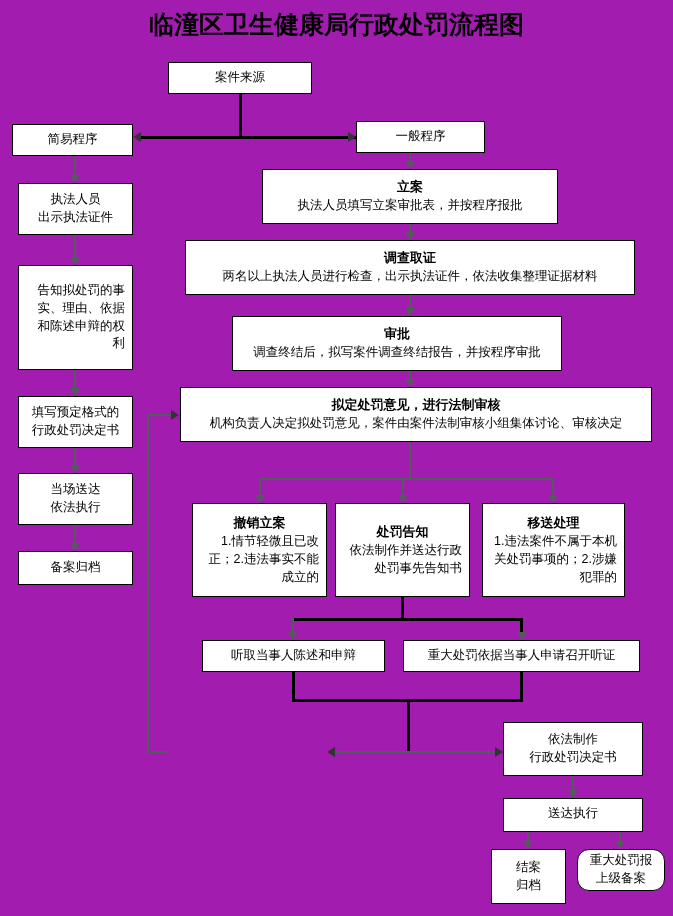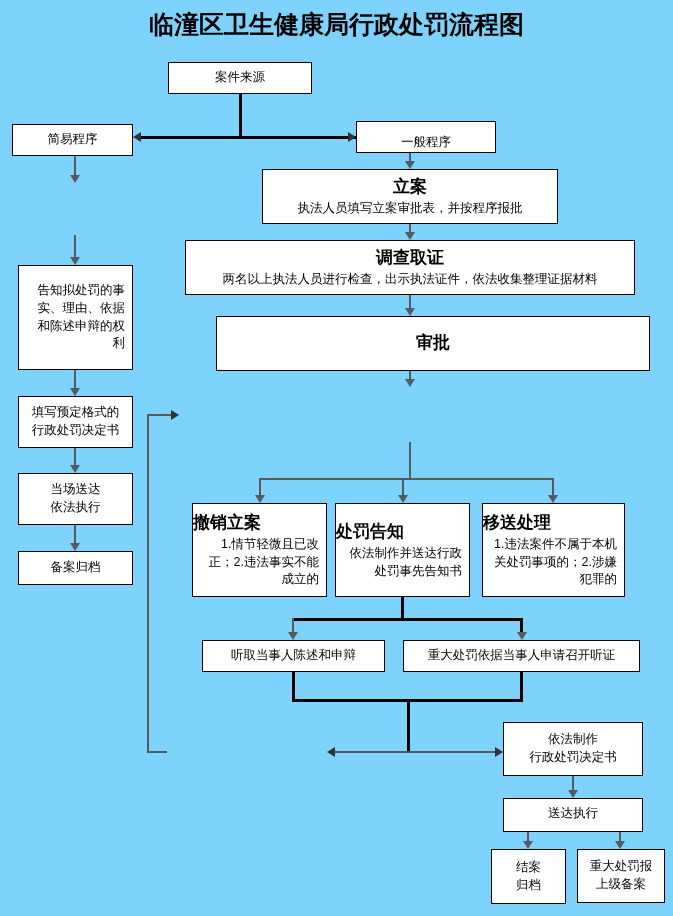--- a/index.html
+++ b/index.html
@@ -7,21 +7,21 @@
     padding: 0;
     background: #ffffff;
   }
   body {
     font-family: "Liberation Sans", "DejaVu Sans", sans-serif;
   }
   #canvas {
     position: relative;
     width: 673px;
     height: 916px;
-    background: #7dd3fc;
+    background: #a21caf;
     overflow: hidden;
   }
   .title {
     position: absolute;
     left: 0;
     top: 8px;
     width: 673px;
     text-align: center;
     font-size: 25px;
     font-weight: bold;
@@ -37,22 +37,22 @@
     color: #000000;
     display: flex;
     flex-direction: column;
     justify-content: center;
     font-size: 12.5px;
     line-height: 1.42;
     z-index: 3;
   }
   .node .hd {
     font-weight: bold;
-    text-align: left;
-    font-size: 17px;
+    text-align: center;
+    font-size: 13px;
     margin-bottom: 1px;
   }
   .node .bd {
     text-align: center;
     white-space: pre-line;
   }
   .node.center  { align-items: center; }
   .node.center .bd { text-align: center; }
   .node.justify .bd {
     text-align: right;
@@ -99,24 +99,28 @@
   <div class="title">临潼区卫生健康局行政处罚流程图</div>
 
   <div class="node center" style="left:168px; top:62px; width:144px; height:32px;">
     <div class="bd">案件来源</div>
   </div>
 
   <div class="node center" style="left:12px; top:124px; width:121px; height:32px;">
     <div class="bd">简易程序</div>
   </div>
 
-  <div class="node center" style="left:356px; top:121px; width:140px; height:32px;justify-content:flex-end;">
+  <div class="node center" style="left:356px; top:121px; width:129px; height:32px;">
     <div class="bd">一般程序</div>
   </div>
 
+  <div class="node center" style="left:18px; top:183px; width:115px; height:52px;">
+    <div class="bd">执法人员
+出示执法证件</div>
+  </div>
 
   <div class="node justify" style="left:18px; top:265px; width:115px; height:105px;">
     <div class="bd">告知拟处罚的事实、理由、依据和陈述申辩的权利</div>
   </div>
 
   <div class="node center" style="left:18px; top:396px; width:115px; height:52px;">
     <div class="bd">填写预定格式的
 行政处罚决定书</div>
   </div>
 
@@ -132,24 +136,29 @@
   <div class="node center" style="left:262px; top:169px; width:296px; height:55px;">
     <div class="hd">立案</div>
     <div class="bd">执法人员填写立案审批表，并按程序报批</div>
   </div>
 
   <div class="node center" style="left:185px; top:240px; width:450px; height:55px;">
     <div class="hd">调查取证</div>
     <div class="bd">两名以上执法人员进行检查，出示执法证件，依法收集整理证据材料</div>
   </div>
 
-  <div class="node center" style="left:216px; top:316px; width:434px; height:55px;">
+  <div class="node center" style="left:232px; top:316px; width:330px; height:55px;">
     <div class="hd">审批</div>
-  </div>
-
+    <div class="bd">调查终结后，拟写案件调查终结报告，并按程序审批</div>
+  </div>
+
+  <div class="node center" style="left:180px; top:387px; width:472px; height:55px;">
+    <div class="hd">拟定处罚意见，进行法制审核</div>
+    <div class="bd">机构负责人决定拟处罚意见，案件由案件法制审核小组集体讨论、审核决定</div>
+  </div>
 
   <div class="node justify" style="left:192px; top:503px; width:135px; height:94px;">
     <div class="hd">撤销立案</div>
     <div class="bd">1.情节轻微且已改正；2.违法事实不能成立的</div>
   </div>
 
   <div class="node justify" style="left:335px; top:503px; width:135px; height:94px;">
     <div class="hd">处罚告知</div>
     <div class="bd">依法制作并送达行政处罚事先告知书</div>
   </div>
@@ -175,21 +184,21 @@
 
   <div class="node center" style="left:503px; top:798px; width:140px; height:34px;font-family:Liberation Mono, monospace;">
     <div class="bd">送达执行</div>
   </div>
 
   <div class="node center" style="left:491px; top:849px; width:75px; height:55px;">
     <div class="bd">结案
 归档</div>
   </div>
 
-  <div class="node center" style="left:577px; top:849px; width:88px; height:54px;">
+  <div class="node center" style="left:577px; top:849px; width:88px; height:42px;border-radius:12px;">
     <div class="bd">重大处罚报
 上级备案</div>
   </div>
 
   <div class="vline thick" style="left:239px; top:94px; height:43px;"></div>
 
   <div class="hline thick" style="left:141px; top:136px; width:215px;"></div>
   <div class="arrow left" style="left:133px; top:132px;"></div>
   <div class="arrow right" style="left:348px; top:132px;"></div>
 

